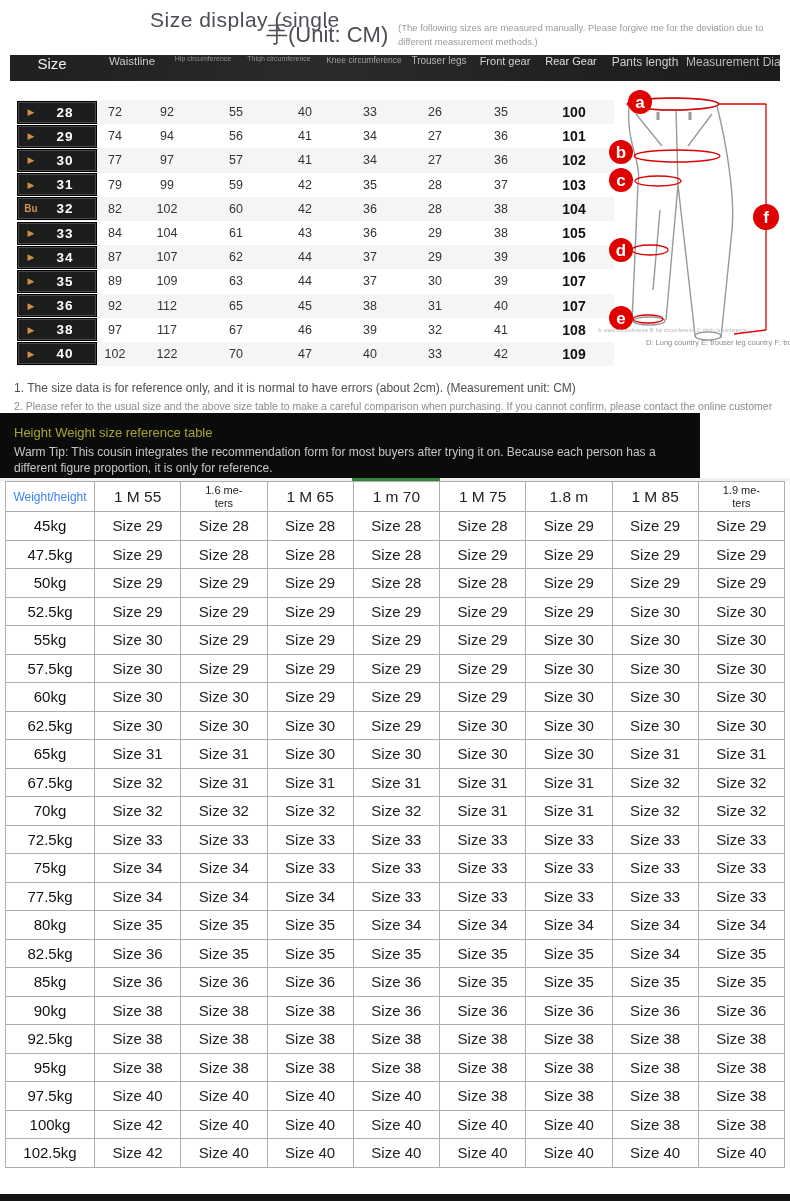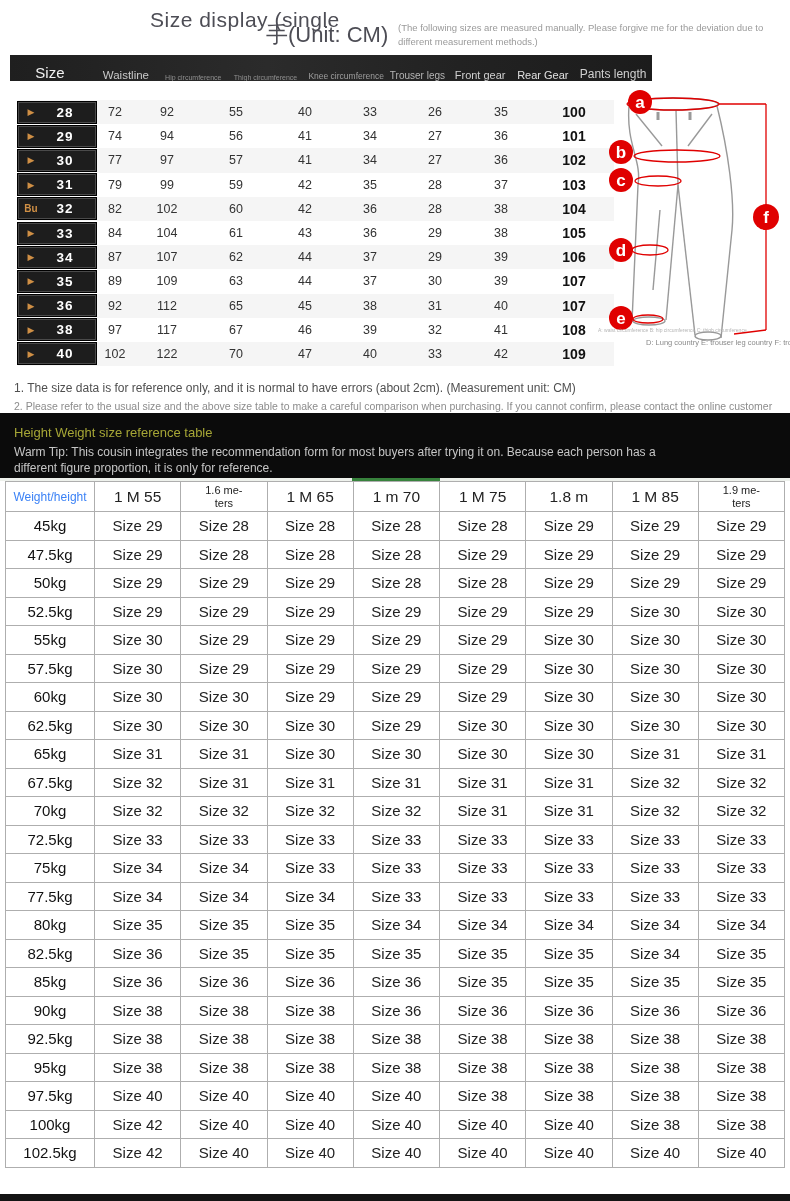--- a/index.html
+++ b/index.html
@@ -5,23 +5,23 @@
   html,body{margin:0;padding:0;background:#fff;}
   #app{position:relative;width:790px;height:1201px;background:#fff;overflow:hidden;
        font-family:"Liberation Sans",sans-serif;}
 
   
   .title{position:absolute;left:150px;top:8px;font-size:21px;color:#4d4d55;letter-spacing:.5px;}
   .unit-overlay{position:absolute;left:266px;top:20px;font-size:22px;color:#4d4d55;font-weight:normal;text-align:right;}
   .top-note{position:absolute;left:398px;top:21px;width:386px;font-size:9.5px;color:#9a9a9a;line-height:1.5;}
 
   
-  .navbar{position:absolute;left:10px;top:55px;width:642px;height:26px;background:#232323;
+  .navbar{position:absolute;left:10px;top:55px;width:770px;height:26px;background:#232323;
           background:linear-gradient(90deg,#1f1f1f,#2b2b2b 40%,#222 70%,#1c1c1c);
-          display:flex;align-items:flex-end;}
+          display:flex;align-items:flex-start;}
   .navbar span{display:block;text-align:center;white-space:nowrap;overflow:hidden;}
   .nc0{width:84px;font-size:15px;color:#f2f2f2;}
   .nc1{width:76px;font-size:11.5px;color:#c9c9c9;}
   .nc2{width:66px;font-size:7px;color:#8f8f8f;}
   .nc3{width:86px;font-size:7px;color:#8f8f8f;}
   .nc4{width:84px;font-size:8.5px;color:#9f9f9f;}
   .nc5{width:66px;font-size:10px;color:#b5b5b5;}
   .nc6{width:66px;font-size:11px;color:#d0d0d0;}
   .nc7{width:66px;font-size:11px;color:#e0e0e0;}
   .nc8{width:82px;font-size:12px;color:#cfcfcf;}
@@ -44,21 +44,21 @@
   
   .diagram{position:absolute;left:598px;top:90px;width:190px;height:258px;}
   .diag-cap-small{position:absolute;left:598px;top:327px;width:192px;font-size:5px;color:#b4b4b4;}
   .diag-cap{position:absolute;left:606px;top:338px;width:184px;font-size:7.5px;color:#8a8a8a;padding-left:40px;}
 
   
   .note1{position:absolute;left:14px;top:381px;font-size:12px;color:#4f4f4f;}
   .note2{position:absolute;left:14px;top:400px;font-size:10.5px;color:#8c8c8c;}
 
   
-  .banner{position:absolute;left:0;top:413px;width:790px;height:65px;background:#0b0b0b;}
+  .banner{position:absolute;left:0;top:413px;width:700px;height:65px;background:#0b0b0b;}
   .banner-title{position:absolute;left:14px;top:12px;font-size:13px;color:#a6a636;}
   .banner-tip{position:absolute;left:14px;top:32px;width:655px;font-size:12px;color:#c6c6c6;line-height:1.3;}
   .green-strip{position:absolute;left:0;top:478px;width:790px;height:3px;background:#eef1ec;}
   .green-strip i{position:absolute;left:352px;top:0;width:88px;height:3px;background:#37823c;}
 
   
   .weight-wrap{position:absolute;left:5px;top:481px;width:780px;}
   .weight-wrap table{border-collapse:collapse;width:100%;table-layout:fixed;background:#fff;}
   .weight-wrap th,.weight-wrap td{border:1px solid #aeaeae;text-align:center;padding:0;overflow:hidden;}
   .weight-wrap thead th{height:29px;}

